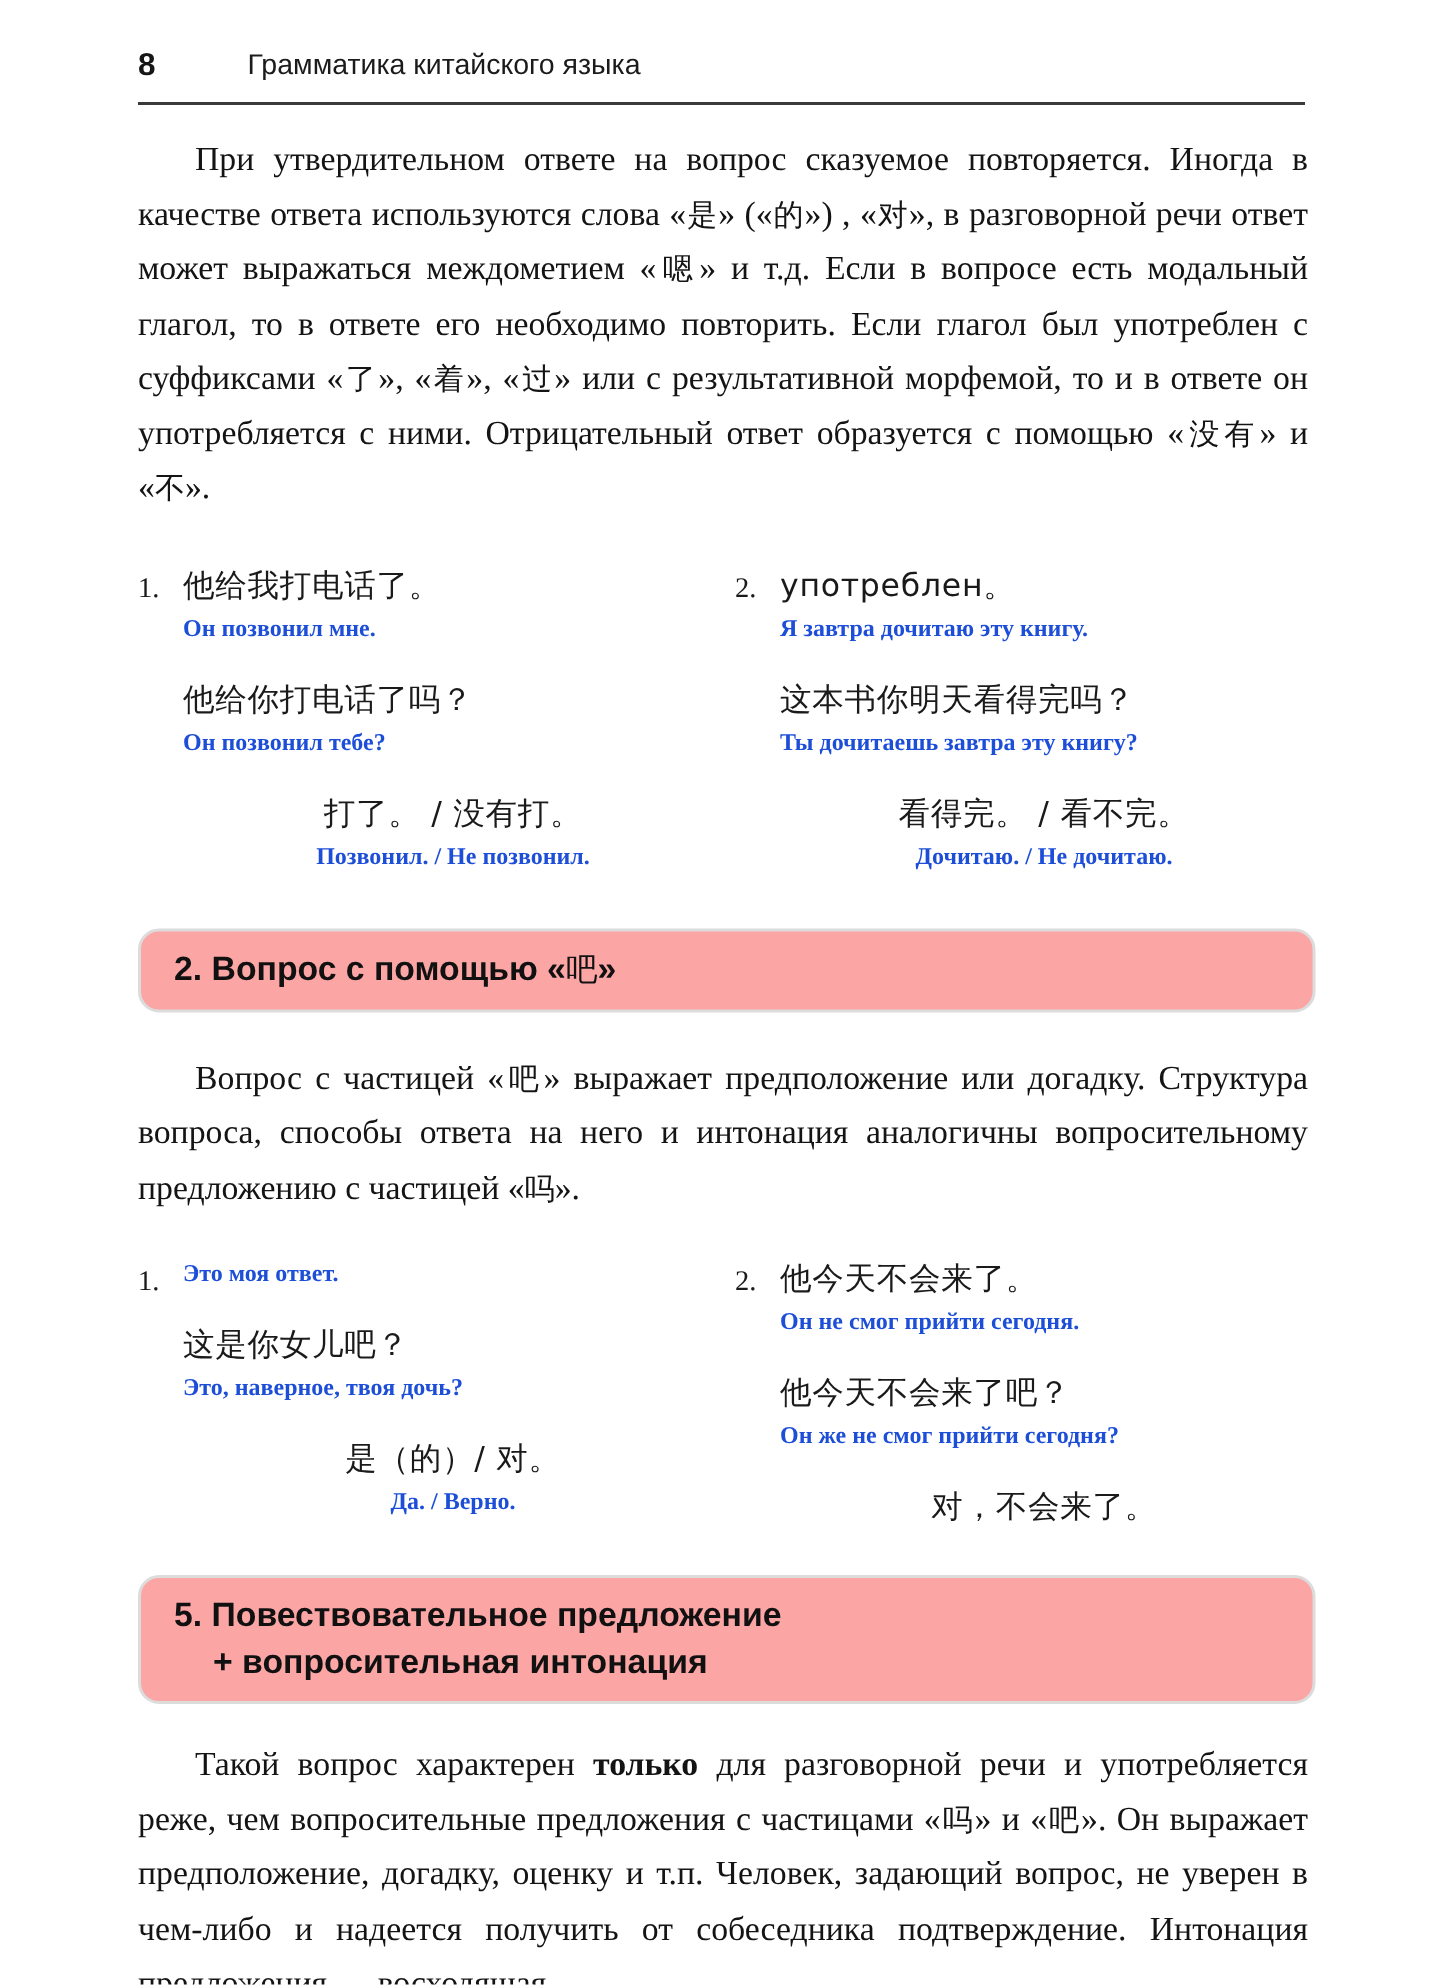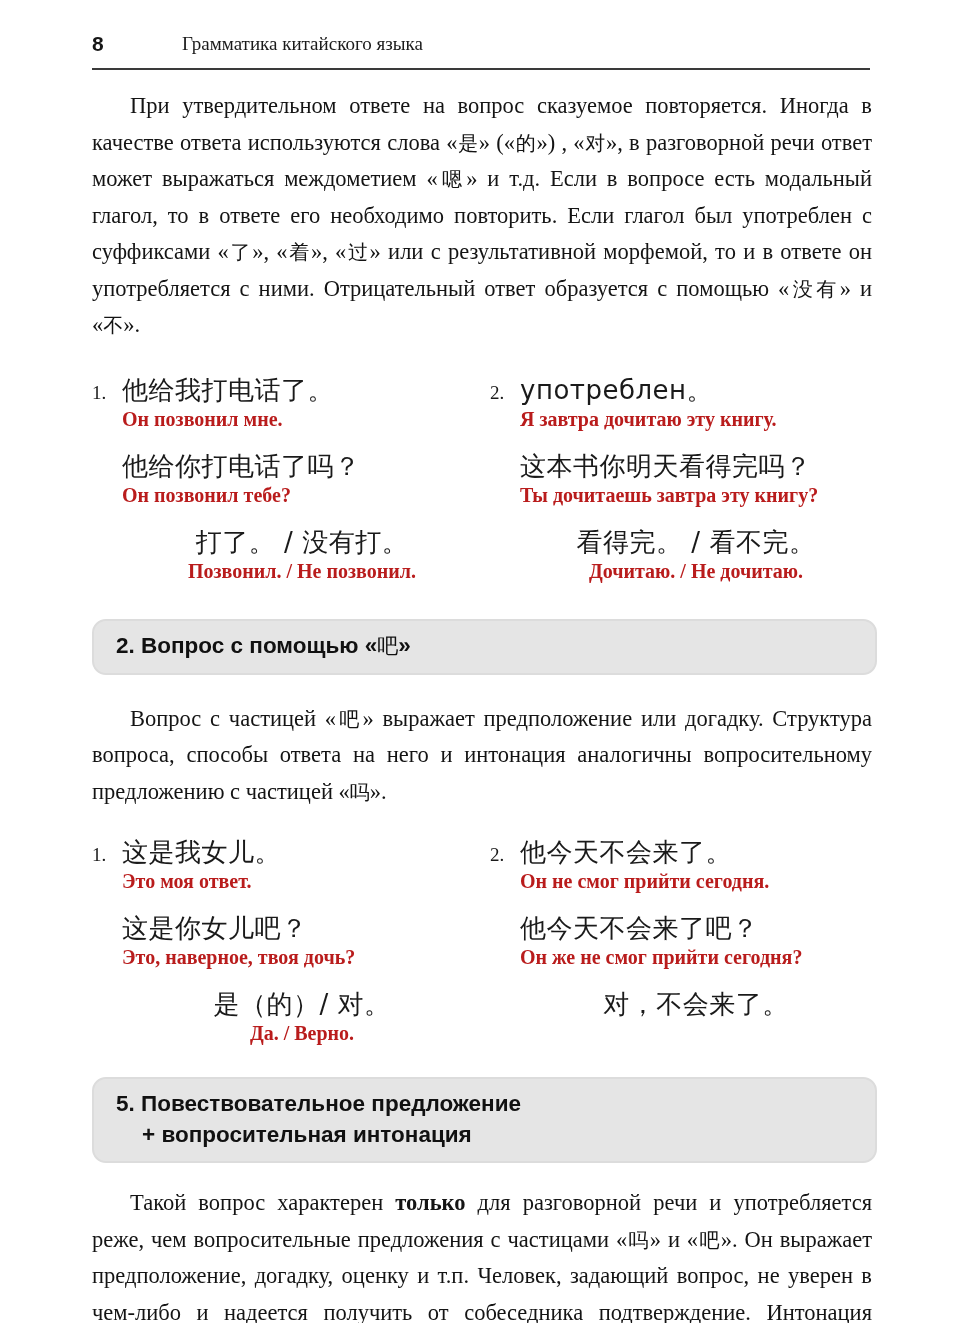--- a/index.html
+++ b/index.html
@@ -39,23 +39,23 @@
     left: 0;
     top: 4px;
     font-family: "Liberation Sans", "DejaVu Sans", sans-serif;
     font-weight: bold;
     font-size: 21px;
     color: #161616;
     letter-spacing: 0px;
   }
   .page-header .running-title {
     position: absolute;
-    left: 90px;
+    left: 73px;
     top: 5px;
-    font-family: Liberation Serif, serif;
+    font-family: Liberation Sans, sans-serif;
     font-size: 19px;
     color: #1b1b1b;
     white-space: nowrap;
   }
   .header-rule {
     position: absolute;
     left: 92px;
     top: 68px;
     width: 778px;
     height: 2px;
@@ -119,42 +119,42 @@
     padding-top: 2px;
   }
   .ex-body {
     flex: 1 1 auto;
   }
   .ex-pair { margin-bottom: 17px; }
   .ex-pair:last-child { margin-bottom: 0; text-align: center; }
 
   .zh {
     font-family: "DejaVu Sans", "Liberation Sans", sans-serif;
-    font-size: 26px;
+    font-size: 21px;
     line-height: 32px;
     color: #1a1a1a;
     letter-spacing: 0.5px;
     white-space: nowrap;
   }
   .ru {
     font-family: "Liberation Serif", "DejaVu Serif", serif;
     font-weight: bold;
-    font-size: 20px;
+    font-size: 16px;
     line-height: 27px;
-    color: #b91c1c;
+    color: #1d4ed8;
     white-space: nowrap;
   }
 
   
   .section-box {
     box-sizing: border-box;
     width: 785px;
     border: 2.5px solid #dcdcdc;
     border-radius: 14px;
-    background: #e5e5e5;
+    background: #fca5a5;
     padding: 9px 0 11px 22px;
   }
   .section-box .sec-line {
     font-family: "Liberation Sans", "DejaVu Sans", sans-serif;
     font-weight: bold;
     font-size: 22.5px;
     line-height: 31px;
     color: #111111;
     white-space: nowrap;
   }
@@ -240,21 +240,20 @@
     <p class="body"><span>Вопрос с частицей «</span><span class="zh-inline">吧</span><span>» выражает предположение или догадку. Структура вопроса, способы ответа на него и интонация аналогичны вопросительному предложению с частицей «</span><span class="zh-inline">吗</span><span>».</span></p>
 
     <div class="sp-26"></div>
 
     <div class="examples">
       <div class="ex-col left">
         <div class="ex-item">
           <div class="ex-num">1.</div>
           <div class="ex-body">
             <div class="ex-pair">
-              <div class="zh">这是我女儿。</div>
               <div class="ru">Это моя ответ.</div>
             </div>
             <div class="ex-pair">
               <div class="zh">这是你女儿吧？</div>
               <div class="ru">Это, наверное, твоя дочь?</div>
             </div>
             <div class="ex-pair">
               <div class="zh">是（的）/ 对。</div>
               <div class="ru">Да. / Верно.</div>
             </div>

